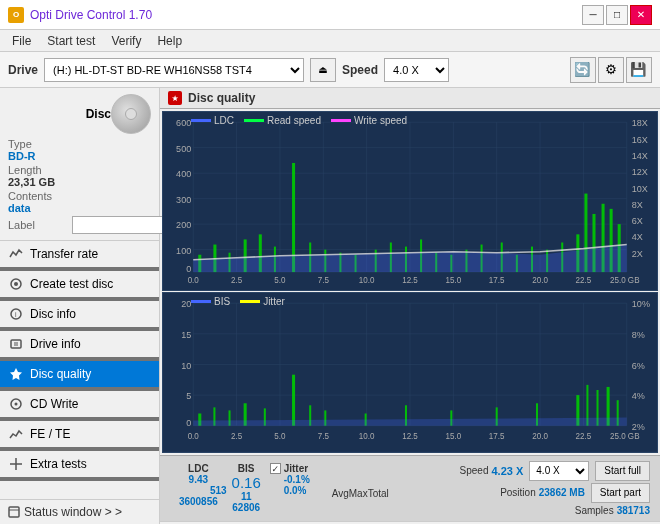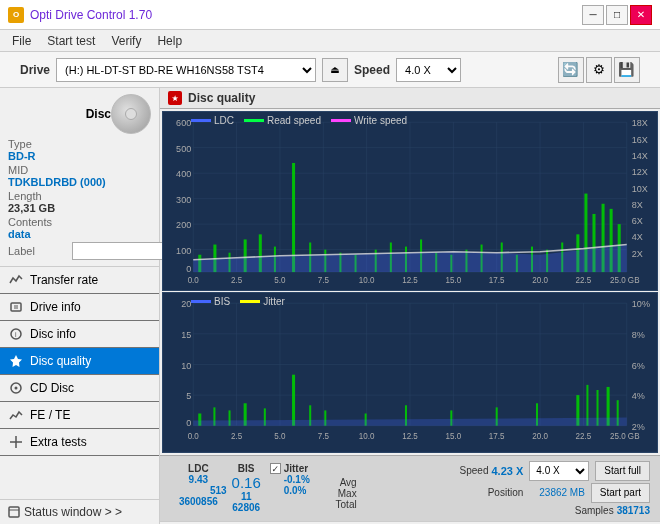--- a/index.html
+++ b/index.html
@@ -12,21 +12,21 @@
     .titlebar-title { font-size: 12px; color: #6d28d9; }
     .titlebar-controls { display: flex; gap: 2px; }
     .titlebar-btn { width: 22px; height: 20px; border: 1px solid #aaa; background: #f5f5f5; cursor: pointer; font-size: 10px; display: flex; align-items: center; justify-content: center; }
     .titlebar-btn:last-child { background: #e05; color: white; border-color: #c00; }
     
     
     .menubar { background: #f0f0f0; height: 22px; display: flex; align-items: center; padding: 0 4px; border-bottom: 1px solid #ccc; }
     .menubar-item { padding: 2px 8px; font-size: 12px; cursor: pointer; color: #333; }
     
     
-    .drivebar { background: #f5f5f5; height: 36px; display: flex; align-items: center; padding: 0 20px; border-bottom: 1px solid #ccc; gap: 6px; }
+    .drivebar { background: #f5f5f5; height: 36px; display: flex; align-items: center; padding: 0 8px; border-bottom: 1px solid #ccc; gap: 6px; }
     .drive-label { font-size: 12px; font-weight: bold; color: #333; }
     .drive-select { height: 24px; font-size: 11px; background: white; border: 1px solid #aaa; padding: 0 4px; flex: 1; max-width: 260px; }
     .eject-btn { width: 26px; height: 24px; background: #f0f0f0; border: 1px solid #aaa; display: flex; align-items: center; justify-content: center; cursor: pointer; font-size: 10px; }
     .speed-label { font-size: 12px; font-weight: bold; color: #333; }
     .speed-select { height: 24px; font-size: 11px; background: white; border: 1px solid #aaa; padding: 0 4px; width: 65px; }
     .toolbar-icons { display: flex; gap: 2px; margin-left: auto; }
     .toolbar-icon-btn { width: 26px; height: 26px; background: #f0f0f0; border: 1px solid #aaa; display: flex; align-items: center; justify-content: center; cursor: pointer; }
     
     
     .main { display: flex; height: calc(524px - 30px - 22px - 36px); }
@@ -44,21 +44,21 @@
     .disc-info-row { display: flex; margin-bottom: 2px; flex-direction: column; }
     .disc-info-key { color: #666; font-size: 11px; width: 60px; flex-shrink: 0; }
     .disc-info-val { color: #0070c0; font-size: 11px; font-weight: bold; }
     .disc-info-val.normal { color: #333; }
     .label-row { display: flex; align-items: center; gap: 4px; margin-top: 2px; }
     .label-input { height: 18px; border: 1px solid #aaa; background: white; flex: 1; font-size: 11px; padding: 0 2px; }
     .label-btn { width: 18px; height: 18px; background: #f0e0a0; border: 1px solid #aaa; display: flex; align-items: center; justify-content: center; cursor: pointer; font-size: 10px; }
     
     
     .nav-items { flex: 1; display: flex; flex-direction: column; }
-    .nav-item { display: flex; align-items: center; padding: 5px 8px; cursor: pointer; gap: 6px; border-bottom: 1px solid #737373; }
+    .nav-item { display: flex; align-items: center; padding: 5px 8px; cursor: pointer; gap: 6px; border-bottom: 4px solid #737373; }
     .nav-item.active { background: #0078d7; color: white; }
     .nav-item-icon { width: 16px; height: 16px; flex-shrink: 0; display: flex; align-items: center; justify-content: center; }
     .nav-item-label { font-size: 12px; }
     
     
     .status-bar { background: #f0f0f0; padding: 5px 8px; border-top: 1px solid #ccc; cursor: pointer; font-size: 12px; color: #333; display: flex; align-items: center; gap: 4px; }
     
     
     .dq-header { background: #e8e8e8; display: flex; align-items: center; gap: 6px; padding: 3px 8px; border-bottom: 1px solid #aaa; }
     .dq-icon { width: 14px; height: 14px; background: #c00; border-radius: 2px; display: flex; align-items: center; justify-content: center; color: white; font-size: 8px; }
@@ -134,24 +134,20 @@
         <div class="disc-icon">
           <div class="disc-icon-inner"></div>
         </div>
       </div>
       <div class="disc-info-table">
         <div class="disc-info-row">
           <span class="disc-info-key">Type</span>
           <span class="disc-info-val">BD-R</span>
         </div>
         <div class="disc-info-row">
-          <span class="disc-info-key">MID</span>
-          <span class="disc-info-val">TDKBLDRBD (000)</span>
-        </div>
-        <div class="disc-info-row">
           <span class="disc-info-key">Length</span>
           <span class="disc-info-val normal">23,31 GB</span>
         </div>
         <div class="disc-info-row">
           <span class="disc-info-key">Contents</span>
           <span class="disc-info-val">data</span>
         </div>
         <div class="label-row">
           <span class="disc-info-key">Label</span>
           <input class="label-input" type="text" style="">
@@ -165,52 +161,61 @@
         <div class="nav-item-icon">
           <svg width="14" height="14" viewBox="0 0 14 14">
               <polyline points="1,10 4,5 7,8 10,3 13,6" fill="none" stroke="#555" stroke-width="1.5"></polyline>
             </svg>
         </div>
         <span class="nav-item-label">Transfer rate</span>
       </div>
       <div class="nav-item">
         <div class="nav-item-icon">
           <svg width="14" height="14" viewBox="0 0 14 14">
+              <circle cx="7" cy="7" r="5" fill="none" stroke="#555" stroke-width="1.5"></circle>
+              <circle cx="7" cy="7" r="2" fill="#555"></circle>
+            </svg>
+        </div>
+        <span class="nav-item-label">Create test disc</span>
+      </div>
+      <div class="nav-item">
+        <div class="nav-item-icon">
+          <svg width="14" height="14" viewBox="0 0 14 14">
+              <circle cx="7" cy="7" r="5" fill="none" stroke="#555" stroke-width="1.5"></circle>
+              <text x="6" y="10" fill="#555" font-size="7">i</text>
+            </svg>
+        </div>
+        <span class="nav-item-label">Disc info</span>
+      </div>
+      <div class="nav-item">
+        <div class="nav-item-icon">
+          <svg width="14" height="14" viewBox="0 0 14 14">
               <rect x="2" y="3" width="10" height="8" rx="1" fill="none" stroke="#555" stroke-width="1.5"></rect>
               <line x1="5" y1="6" x2="9" y2="6" stroke="#555" stroke-width="1"></line>
               <line x1="5" y1="8" x2="9" y2="8" stroke="#555" stroke-width="1"></line>
             </svg>
         </div>
         <span class="nav-item-label">Drive info</span>
       </div>
-      <div class="nav-item">
-        <div class="nav-item-icon">
-          <svg width="14" height="14" viewBox="0 0 14 14">
-              <circle cx="7" cy="7" r="5" fill="none" stroke="#555" stroke-width="1.5"></circle>
-              <text x="6" y="10" fill="#555" font-size="7">i</text>
-            </svg>
-        </div>
-        <span class="nav-item-label">Disc info</span>
-      </div>
       <div class="nav-item active">
         <div class="nav-item-icon">
           <svg width="14" height="14" viewBox="0 0 14 14">
               <polygon points="7,1 9,5 13,5.5 10,8.5 10.5,13 7,11 3.5,13 4,8.5 1,5.5 5,5" fill="white"></polygon>
             </svg>
         </div>
         <span class="nav-item-label">Disc quality</span>
       </div>
       <div class="nav-item">
         <div class="nav-item-icon">
           <svg width="14" height="14" viewBox="0 0 14 14">
               <circle cx="7" cy="7" r="5" fill="none" stroke="#555" stroke-width="1.5"></circle>
               <circle cx="7" cy="7" r="1.5" fill="#555"></circle>
             </svg>
         </div>
-        <span class="nav-item-label">CD Disc</span>
+        <span class="nav-item-label">CD Write</span>
       </div>
       <div class="nav-item">
         <div class="nav-item-icon">
           <svg width="14" height="14" viewBox="0 0 14 14">
               <polyline points="1,11 4,7 7,9 10,4 13,7" fill="none" stroke="#555" stroke-width="1.5"></polyline>
             </svg>
         </div>
         <span class="nav-item-label">FE / TE</span>
       </div>
       <div class="nav-item">
@@ -449,41 +454,41 @@
               <div style="width:11px; height:11px; border:1px solid #888; background:white; display:flex; align-items:center; justify-content:center;">
                 <span style="font-size:9px; color:#333;">✓</span>
               </div>
               <span style="font-size:10px; font-weight:bold; color:#333;">Jitter</span>
             </div>
             <span style="font-size:10px; color:#0070c0; font-weight:bold; padding-left:14px;">-0.1%</span>
             <span style="font-size:10px; color:#0070c0; font-weight:bold; padding-left:14px;">0.0%</span>
           </div>
         </div>
 
-        <div style="display:flex; flex-direction:column; align-items:flex-end; margin-top:11px; min-width:25px;">
+        <div style="display:flex; flex-direction:row; align-items:flex-end; margin-top:11px; min-width:25px;">
           <span style="font-size:10px; color:#333;">Avg</span>
           <span style="font-size:10px; color:#333;">Max</span>
           <span style="font-size:10px; color:#333;">Total</span>
         </div>
 
         <div style="margin-left:auto; display:flex; flex-direction:column; gap:2px; align-items:flex-end;">
           <div style="display:flex; align-items:center; gap:6px;">
             <div style="display:flex; align-items:center; gap:3px;">
               <span style="font-size:10px; color:#333;">Speed</span>
               <span style="font-size:11px; color:#0070c0; font-weight:bold;">4.23 X</span>
             </div>
             <select style="height:20px; font-size:10px; border:1px solid #aaa; background:white; padding:0 2px; width:60px;">
               <option>4.0 X</option>
             </select>
             <button class="start-btn">Start full</button>
           </div>
           <div style="display:flex; align-items:center; gap:6px;">
             <div style="display:flex; align-items:center; gap:3px;">
               <span style="font-size:10px; color:#333;">Position</span>
-              <span style="font-size:10px; color:#0070c0; font-weight:normal;margin-left:13px;">23862 MB</span>
+              <span style="font-size:10px; color:#0070c0; font-weight:bold;">23862 MB</span>
             </div>
             <button class="start-btn">Start part</button>
           </div>
           <div style="display:flex; align-items:center; gap:3px;">
             <span style="font-size:10px; color:#333;">Samples</span>
             <span style="font-size:10px; color:#0070c0; font-weight:bold;">381713</span>
           </div>
         </div>
       </div>
     </div>

